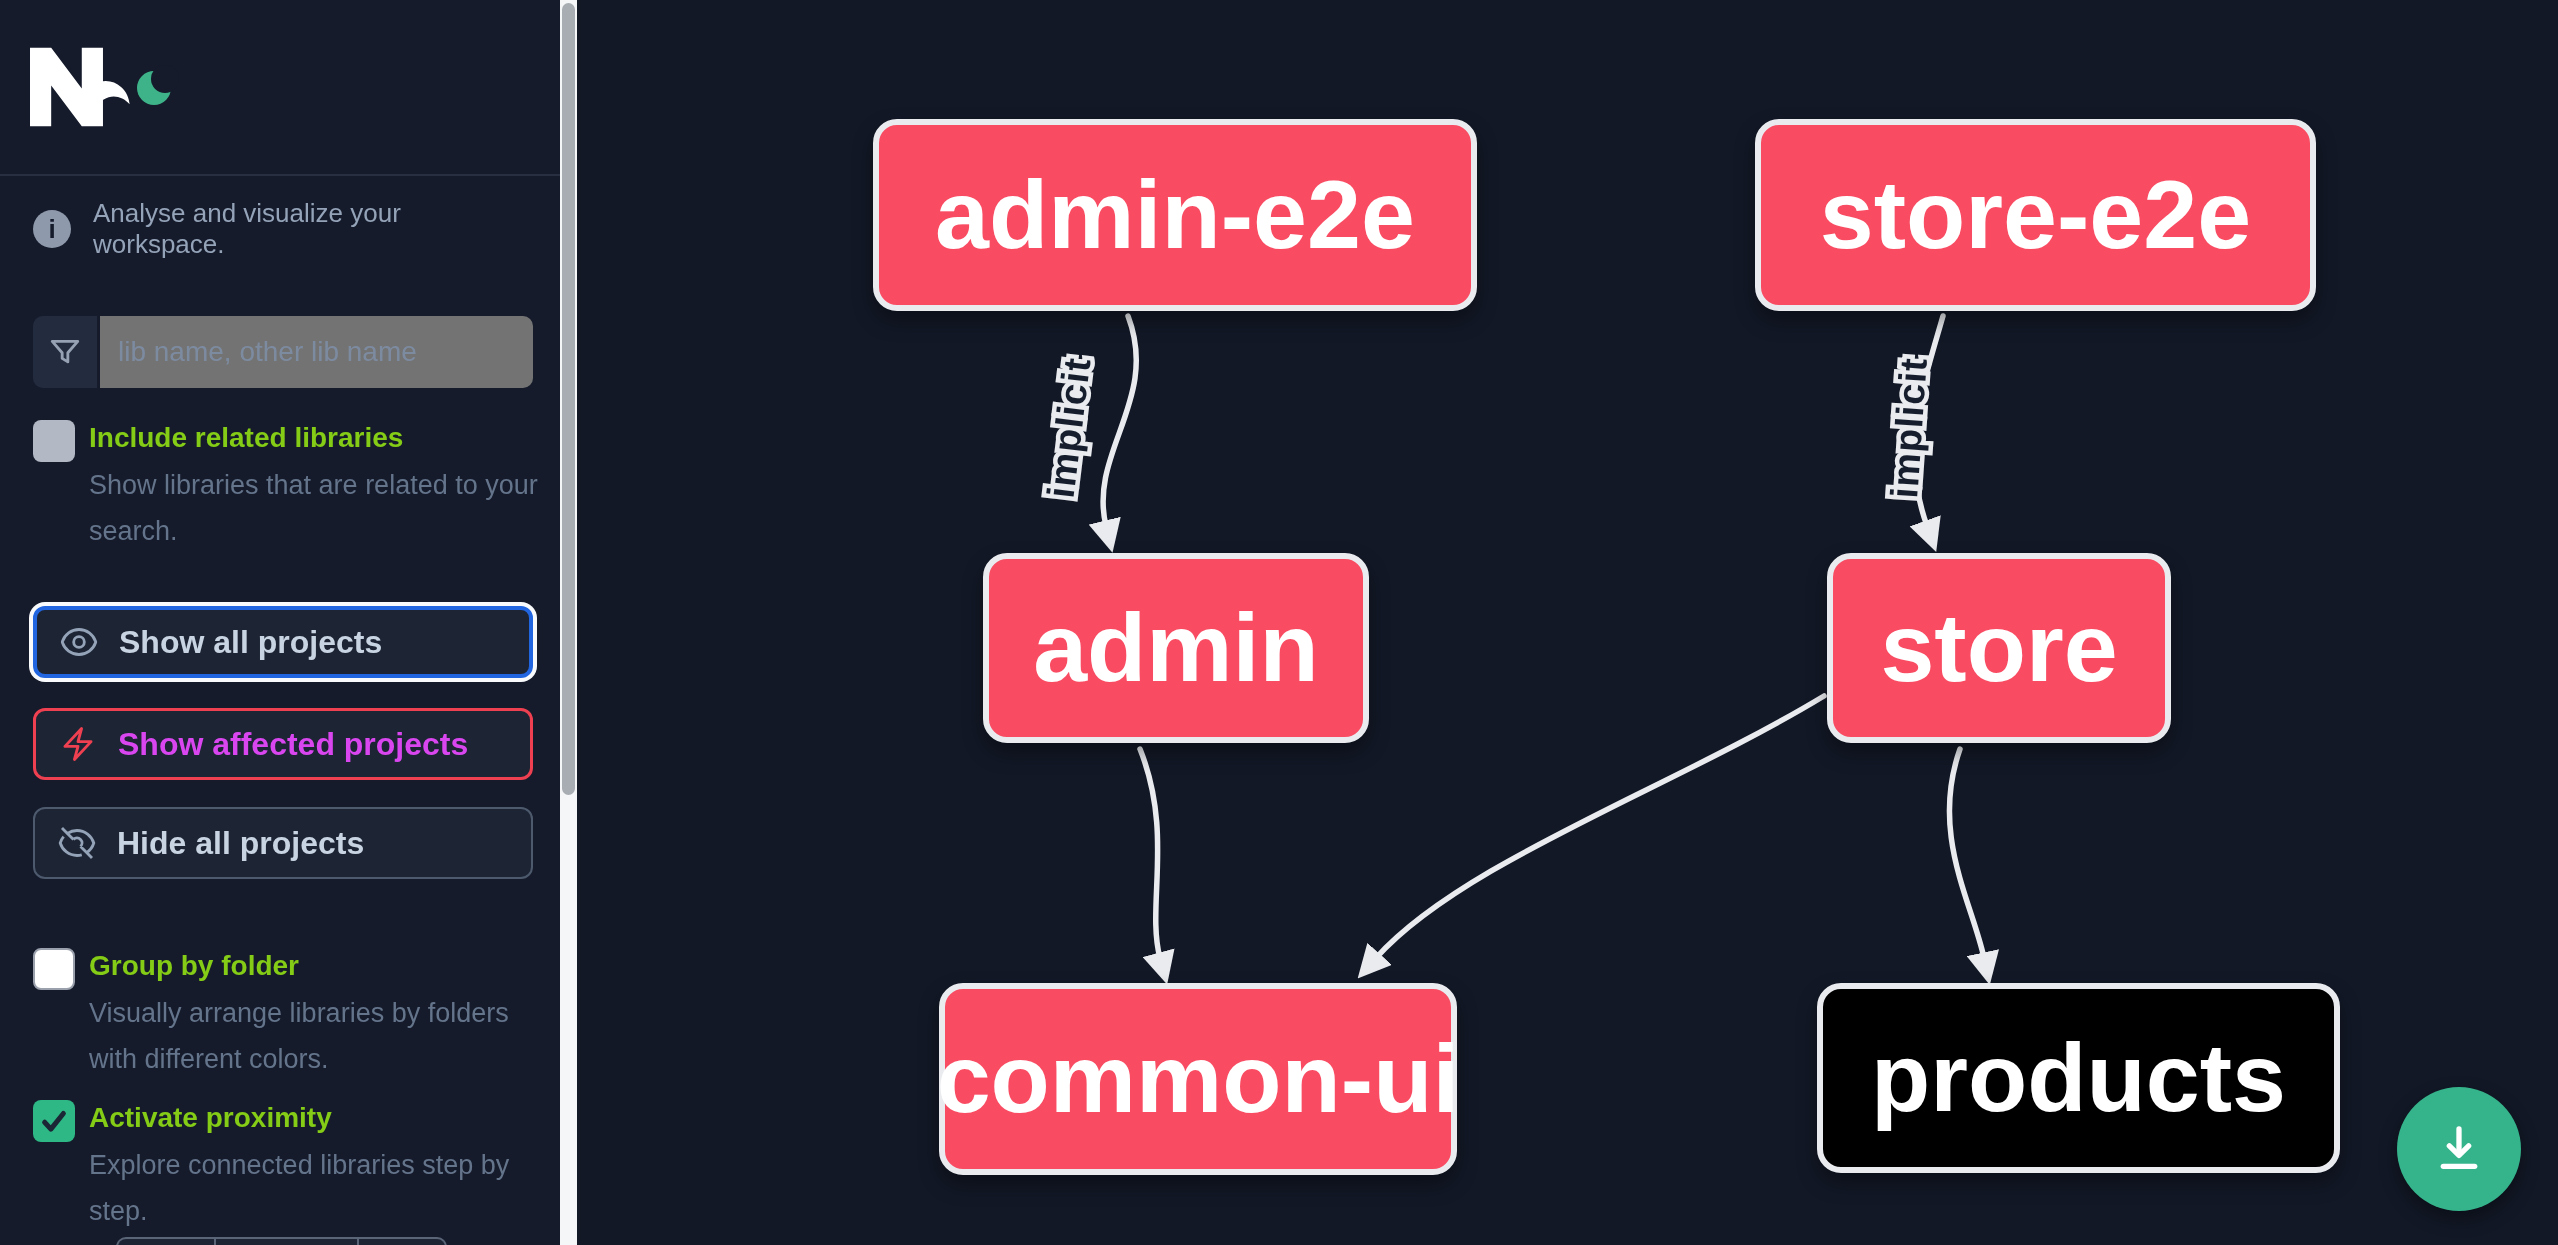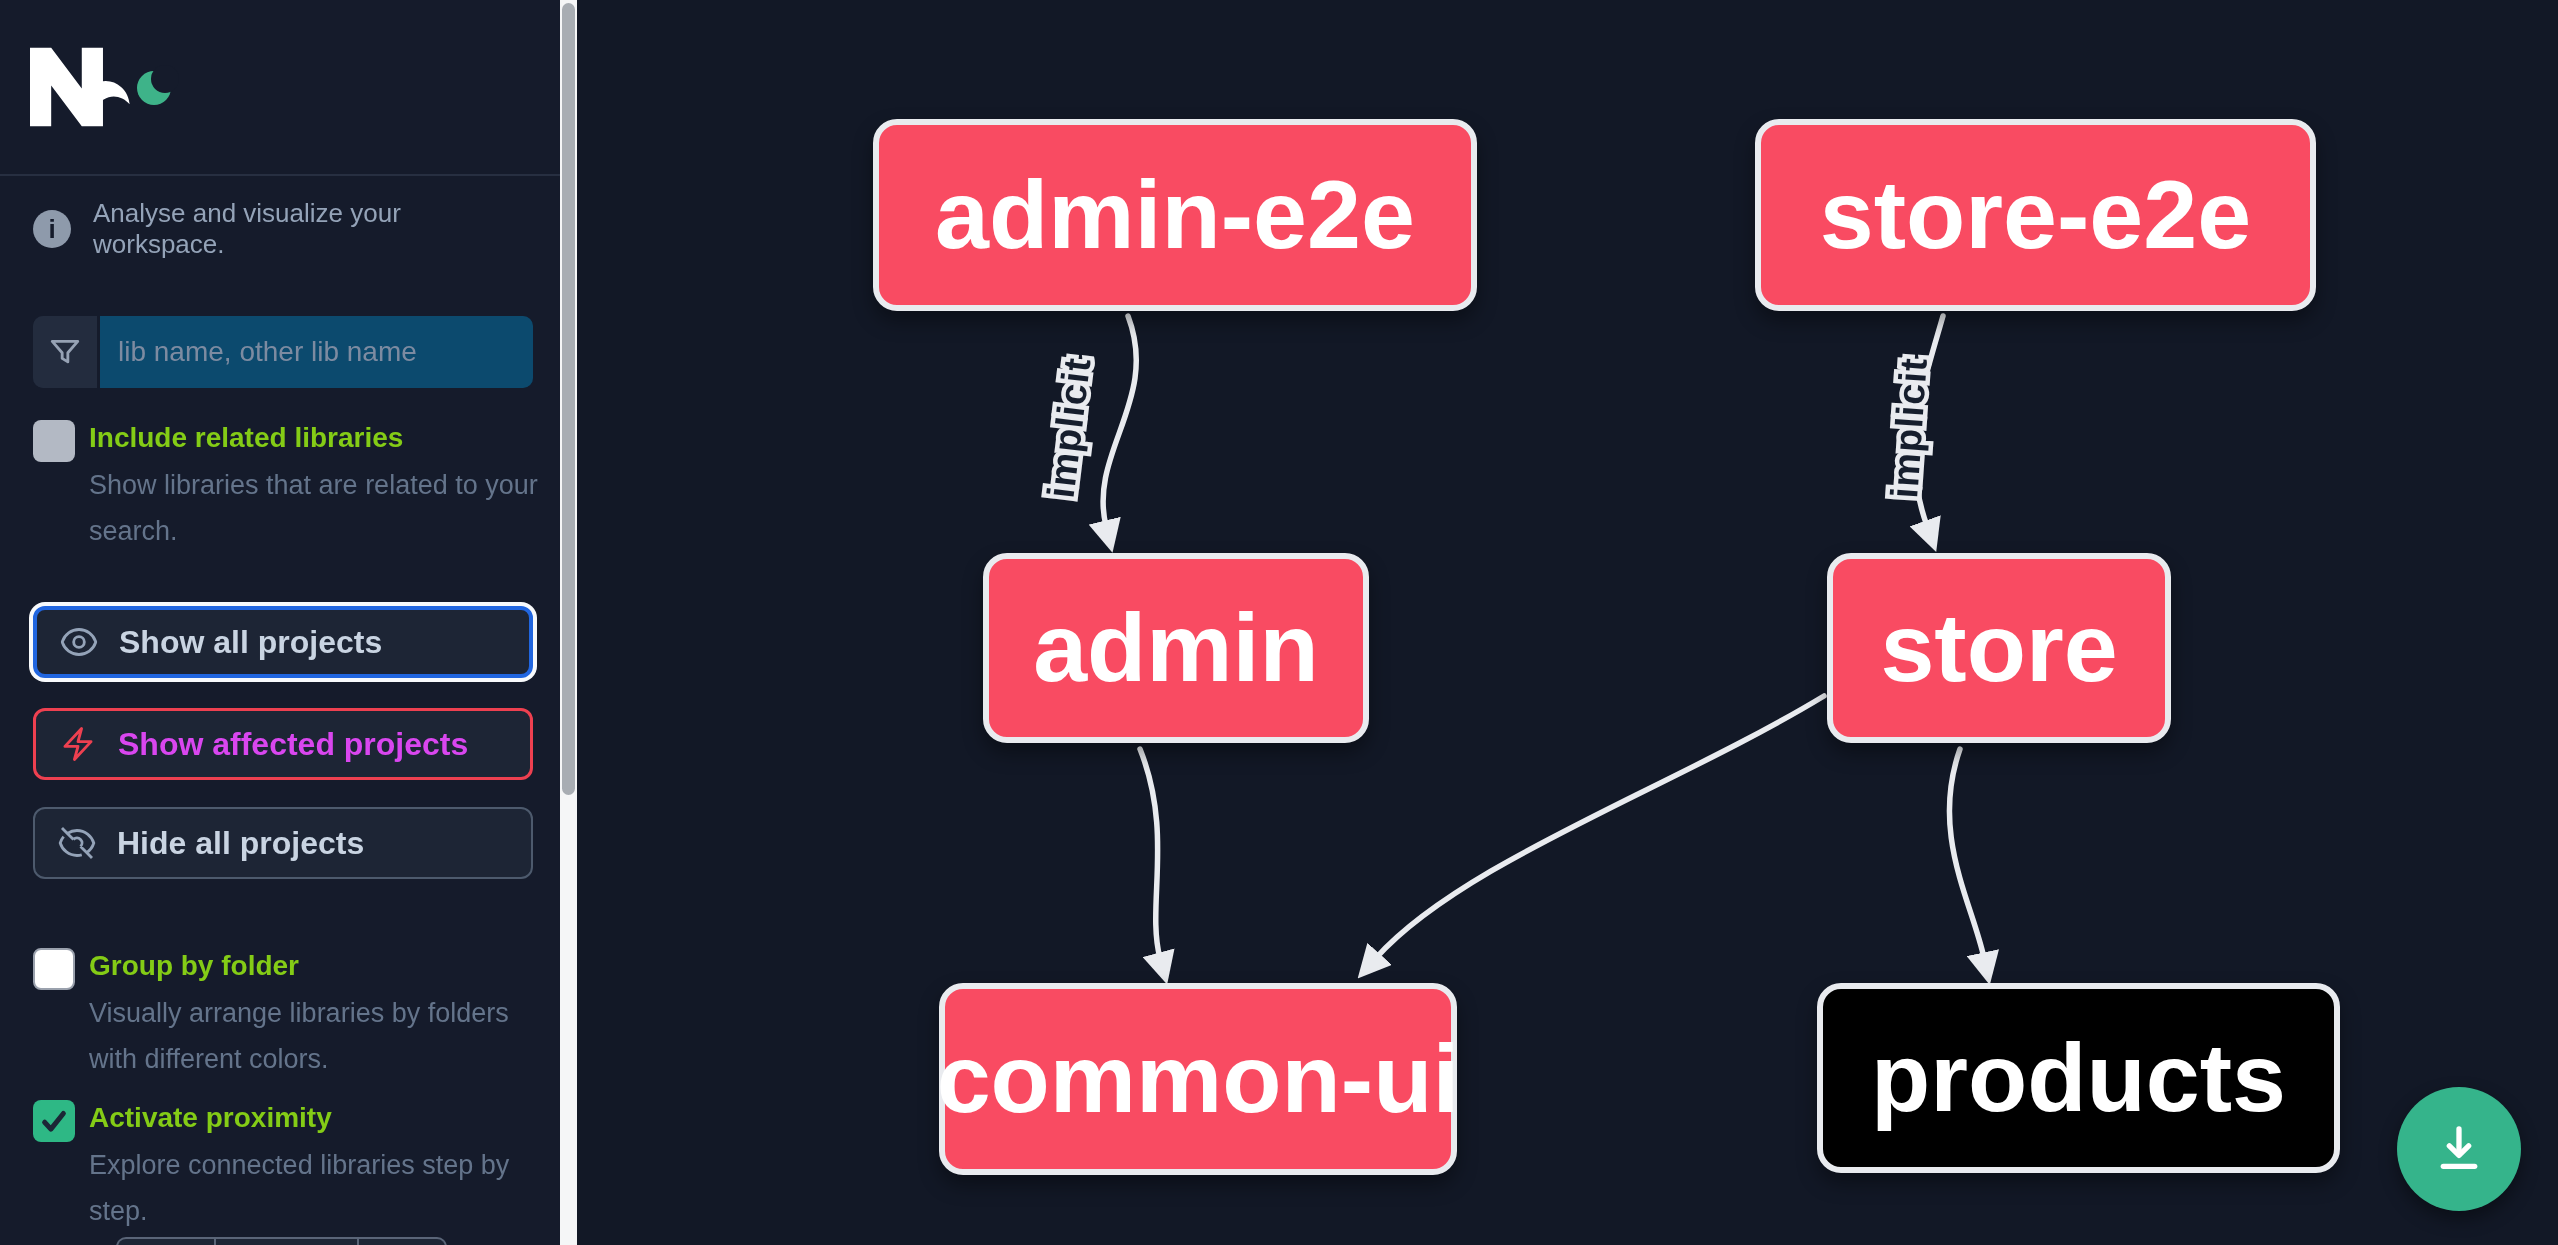--- a/index.html
+++ b/index.html
@@ -53,21 +53,21 @@
   }
   .search-box{
     position:absolute;left:33px;top:316px;width:500px;height:72px;border-radius:10px;
     overflow:hidden;display:flex;background:#1b2334;
   }
   .search-icon-cell{
     width:64px;background:#232c3e;border-right:3px solid #151b2b;
     display:flex;align-items:center;justify-content:center;flex:0 0 auto;
   }
   .search-box input{
-    flex:1;background:#0c4a6e;border:0;outline:none;color:#e2e8f0;
+    flex:1;background:#737373;border:0;outline:none;color:#e2e8f0;
     font-size:28px;font-family:"Liberation Sans",sans-serif;padding:0 18px;
   }
   .search-box input::placeholder{color:#7d8ba1;opacity:1}
   .check-row{position:absolute;left:33px;width:480px}
   .checkbox{
     position:absolute;left:0;top:0;width:42px;height:42px;border-radius:8px;box-sizing:border-box;
     display:flex;align-items:center;justify-content:center;cursor:pointer;
   }
   .checkbox.cb-gray{background:#b3b9c4}
   .checkbox.cb-white{background:#ffffff;border:2px solid #9aa1ad}

